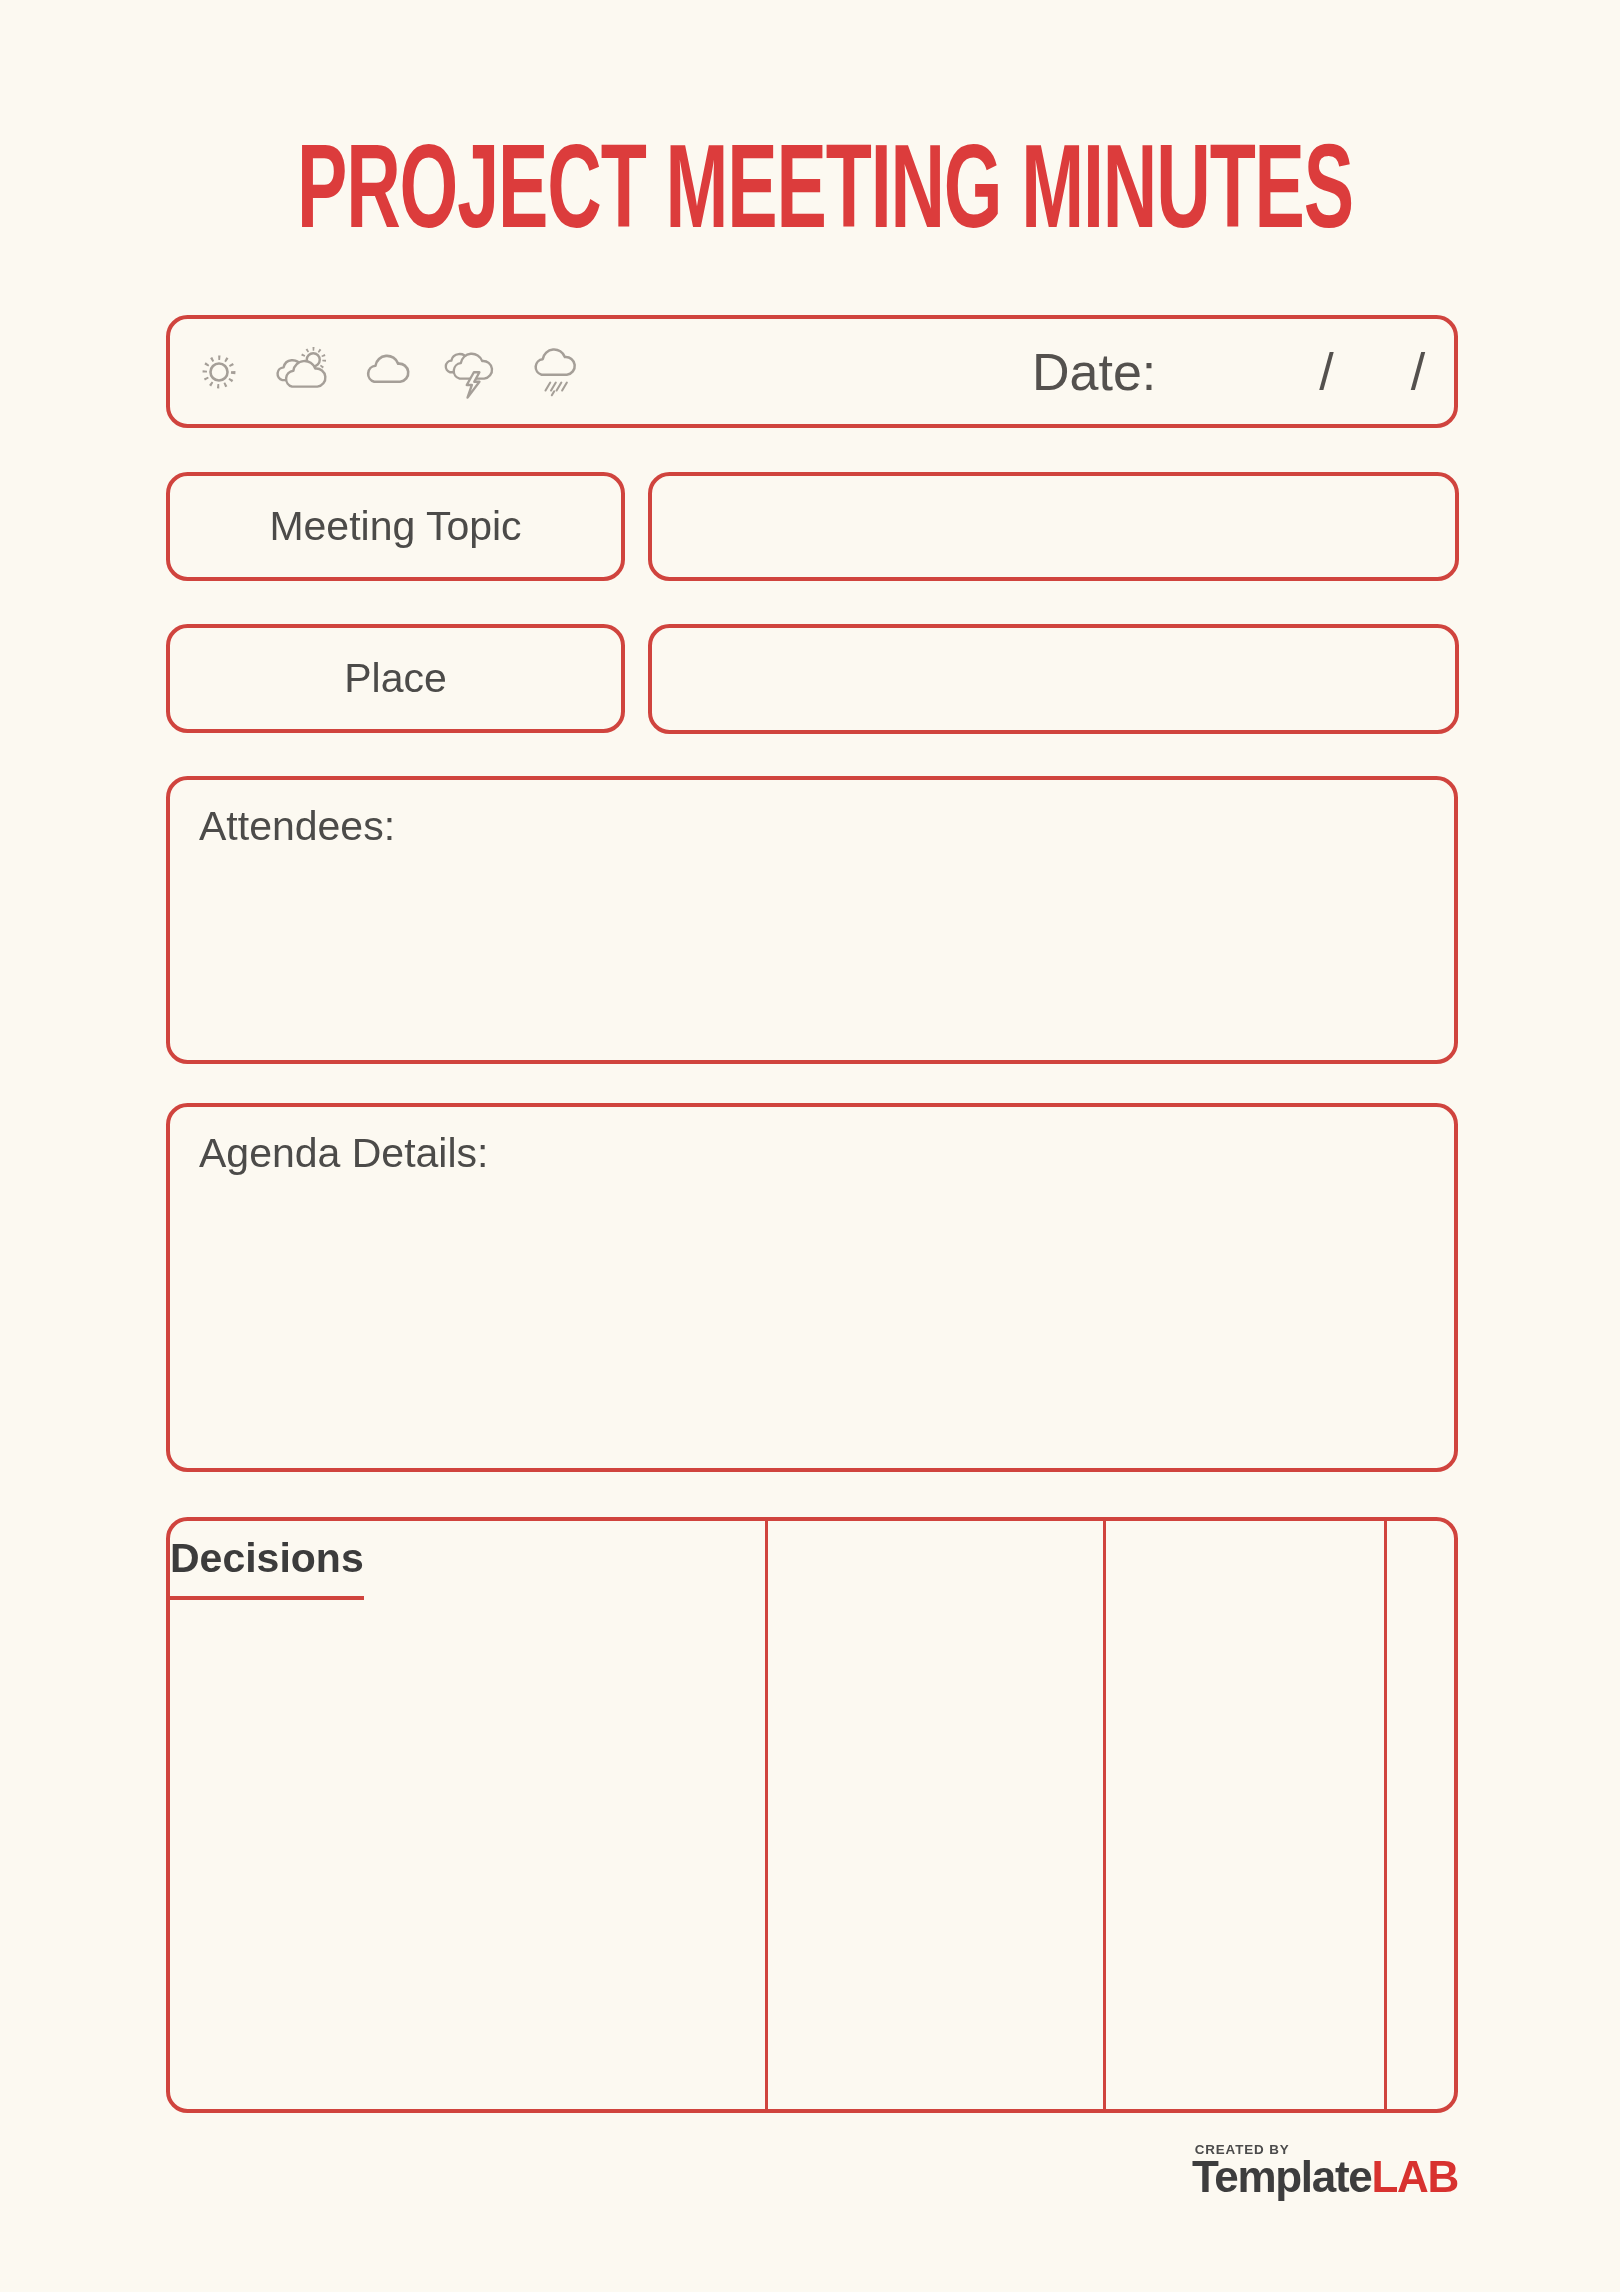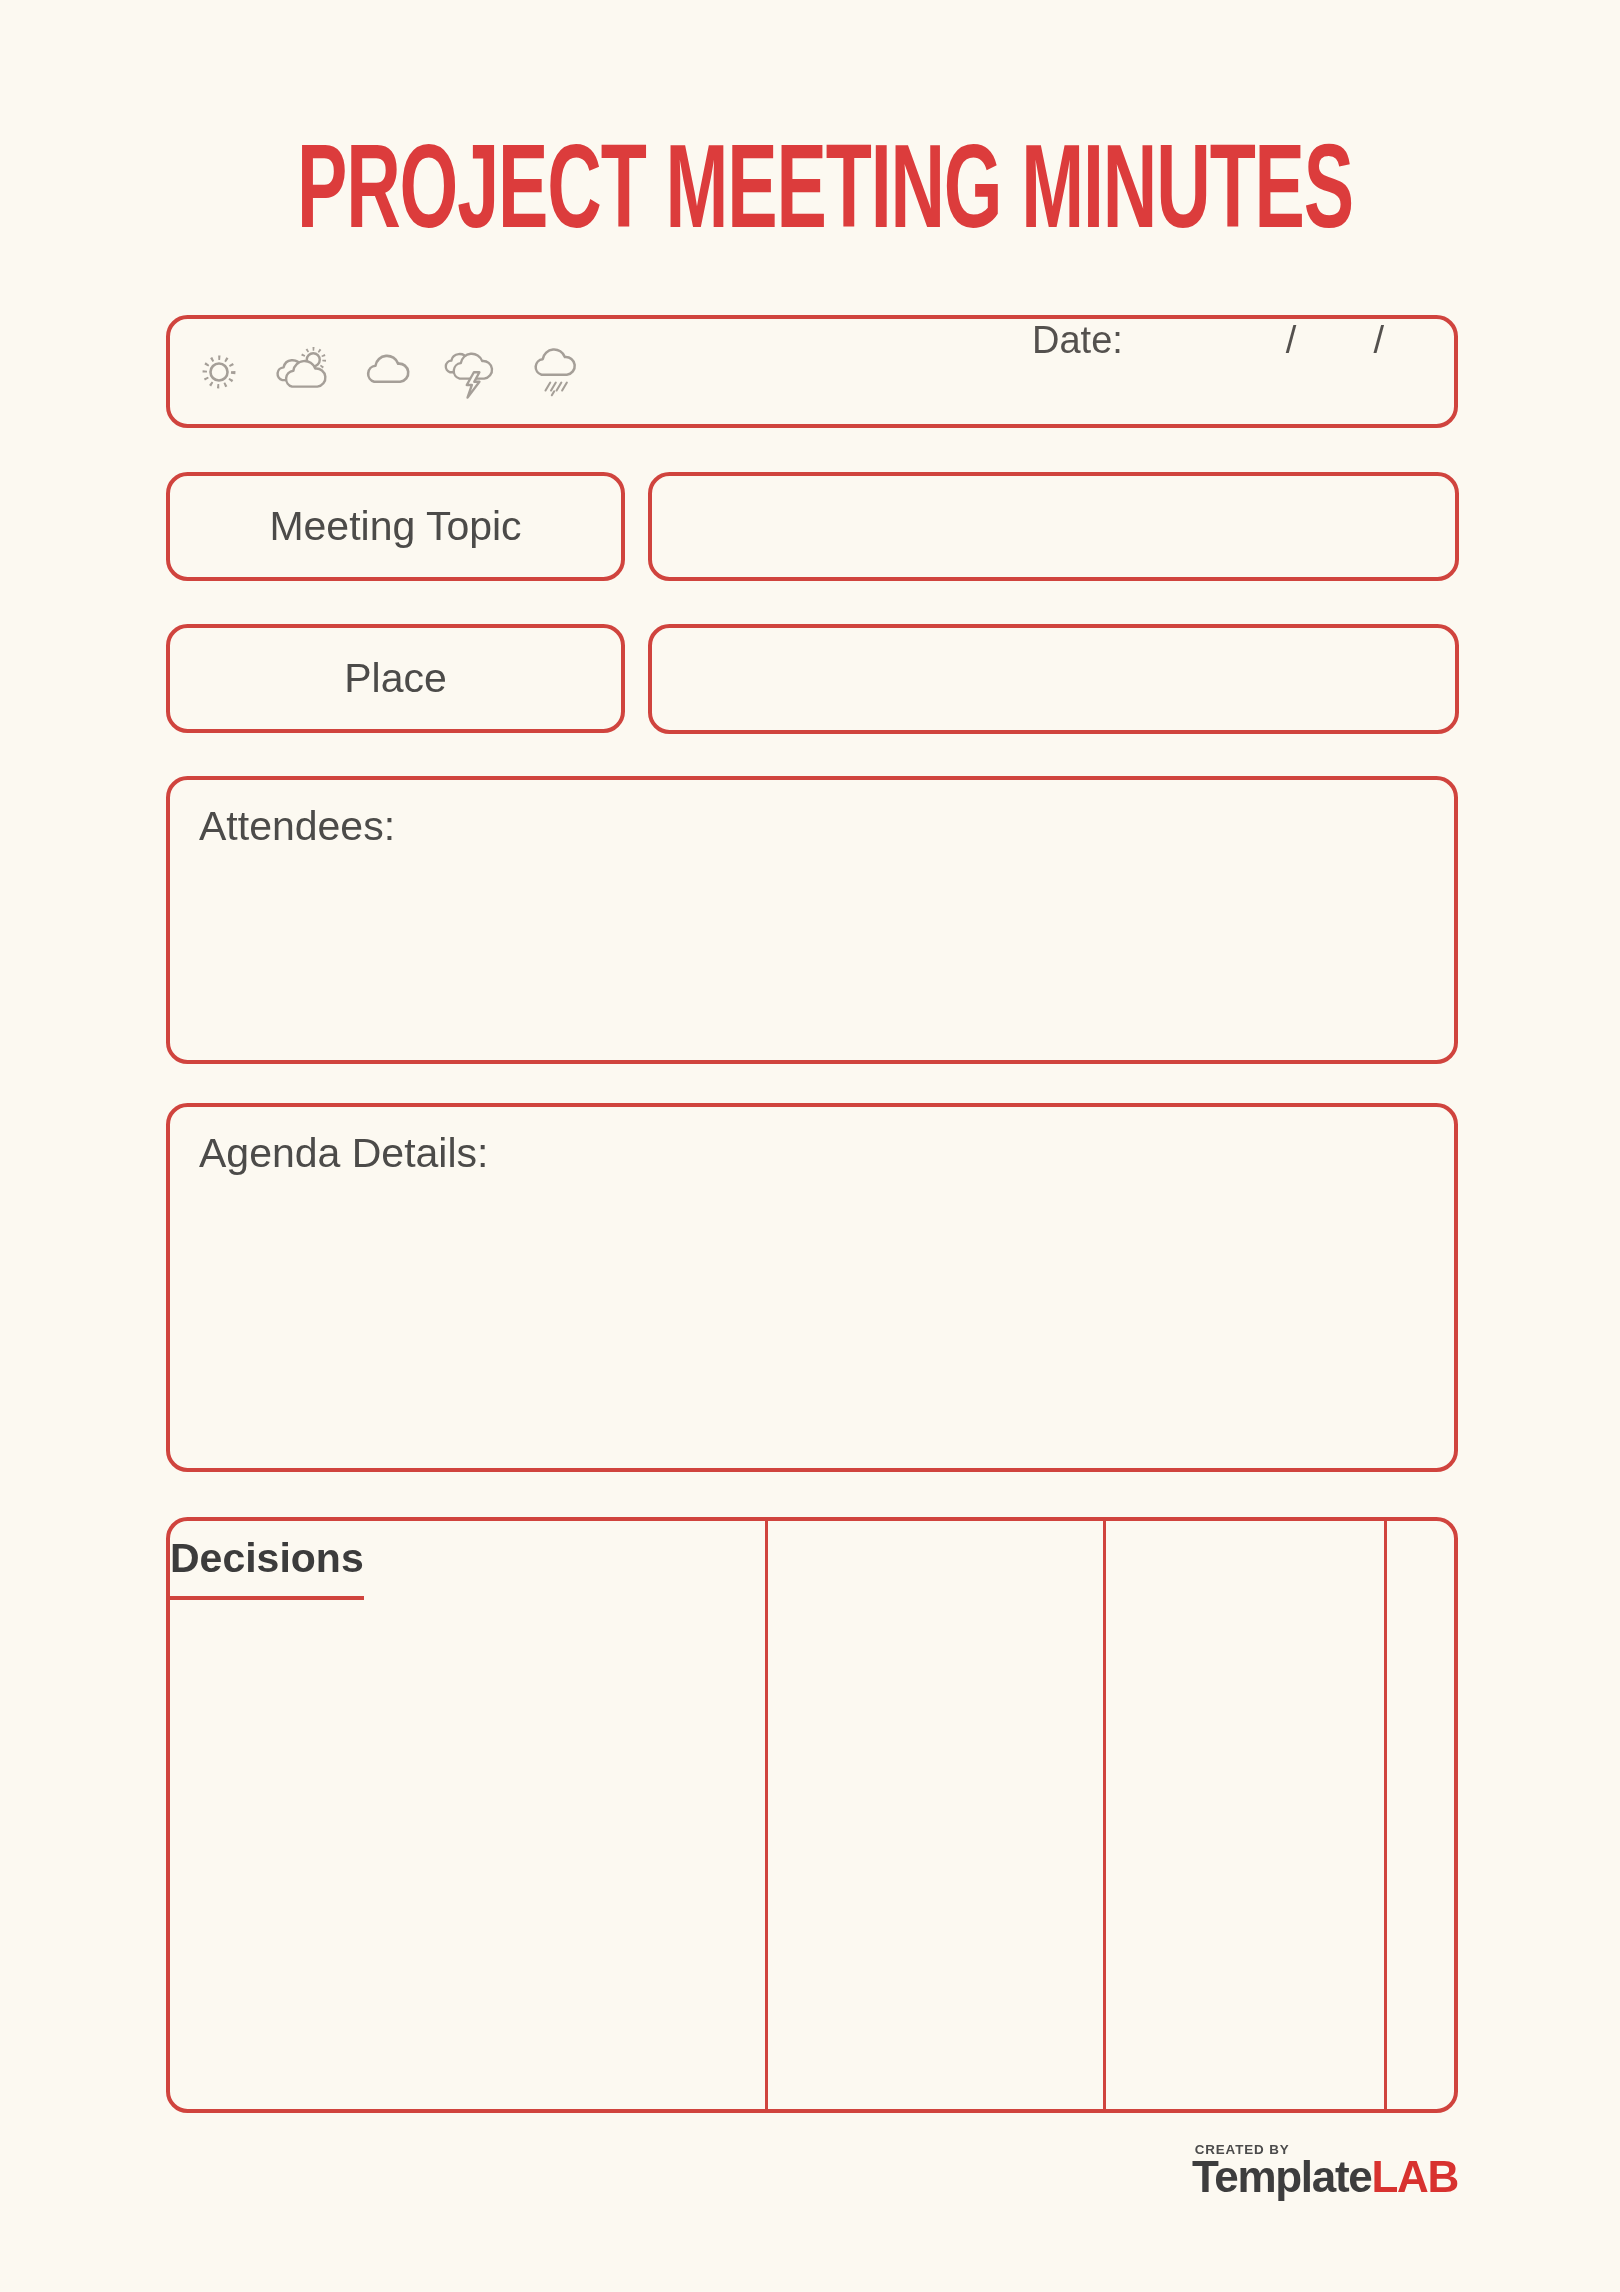--- a/index.html
+++ b/index.html
@@ -20,22 +20,22 @@
   .rbox {
     position:absolute; border:4.5px solid #d0443e; border-radius:21.5px;
     background:transparent;
   }
   
   .weather-box { left:166px; top:315px; width:1292px; height:113px; }
   .icons { position:absolute; left:23px; top:0; height:100%; display:flex; align-items:center; gap:29px; }
   .icons svg { display:block; }
   .date-group {
     position:absolute; left:862px; top:0; height:100%;
-    display:flex; gap:77px;
-    font-size:38px; color:#54514e;
+    display:flex; align-items:center; gap:77px;
+    font-size:52px; color:#54514e;
   }
   .date-slot { min-width:9px; }
   
   .field-label { width:459px; height:109px; display:flex; align-items:center; justify-content:center;
                  font-size:41px; color:#4c4b49; }
   .row1-label { left:166px; top:472px; }
   .row1-value { left:648px; top:472px; width:811px; height:109px; }
   .row2-label { left:166px; top:624px;align-items:center; }
   .row2-value { left:648px; top:624px; width:811px; height:110px; }
   

